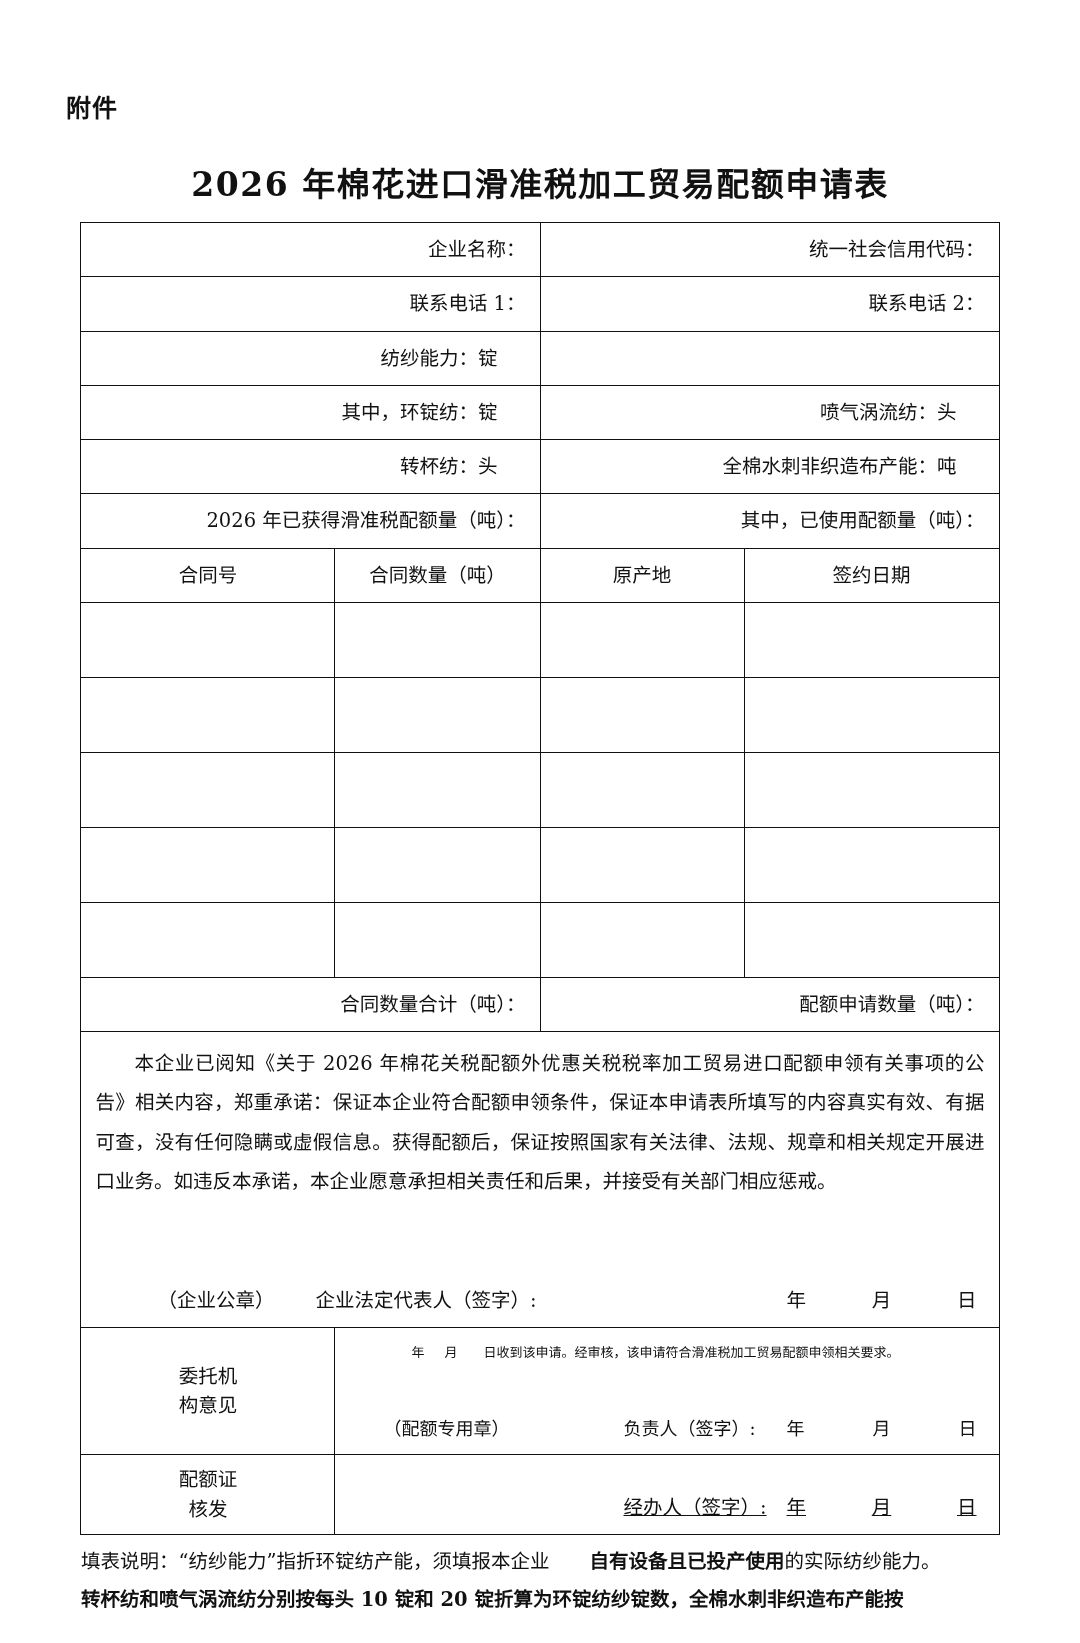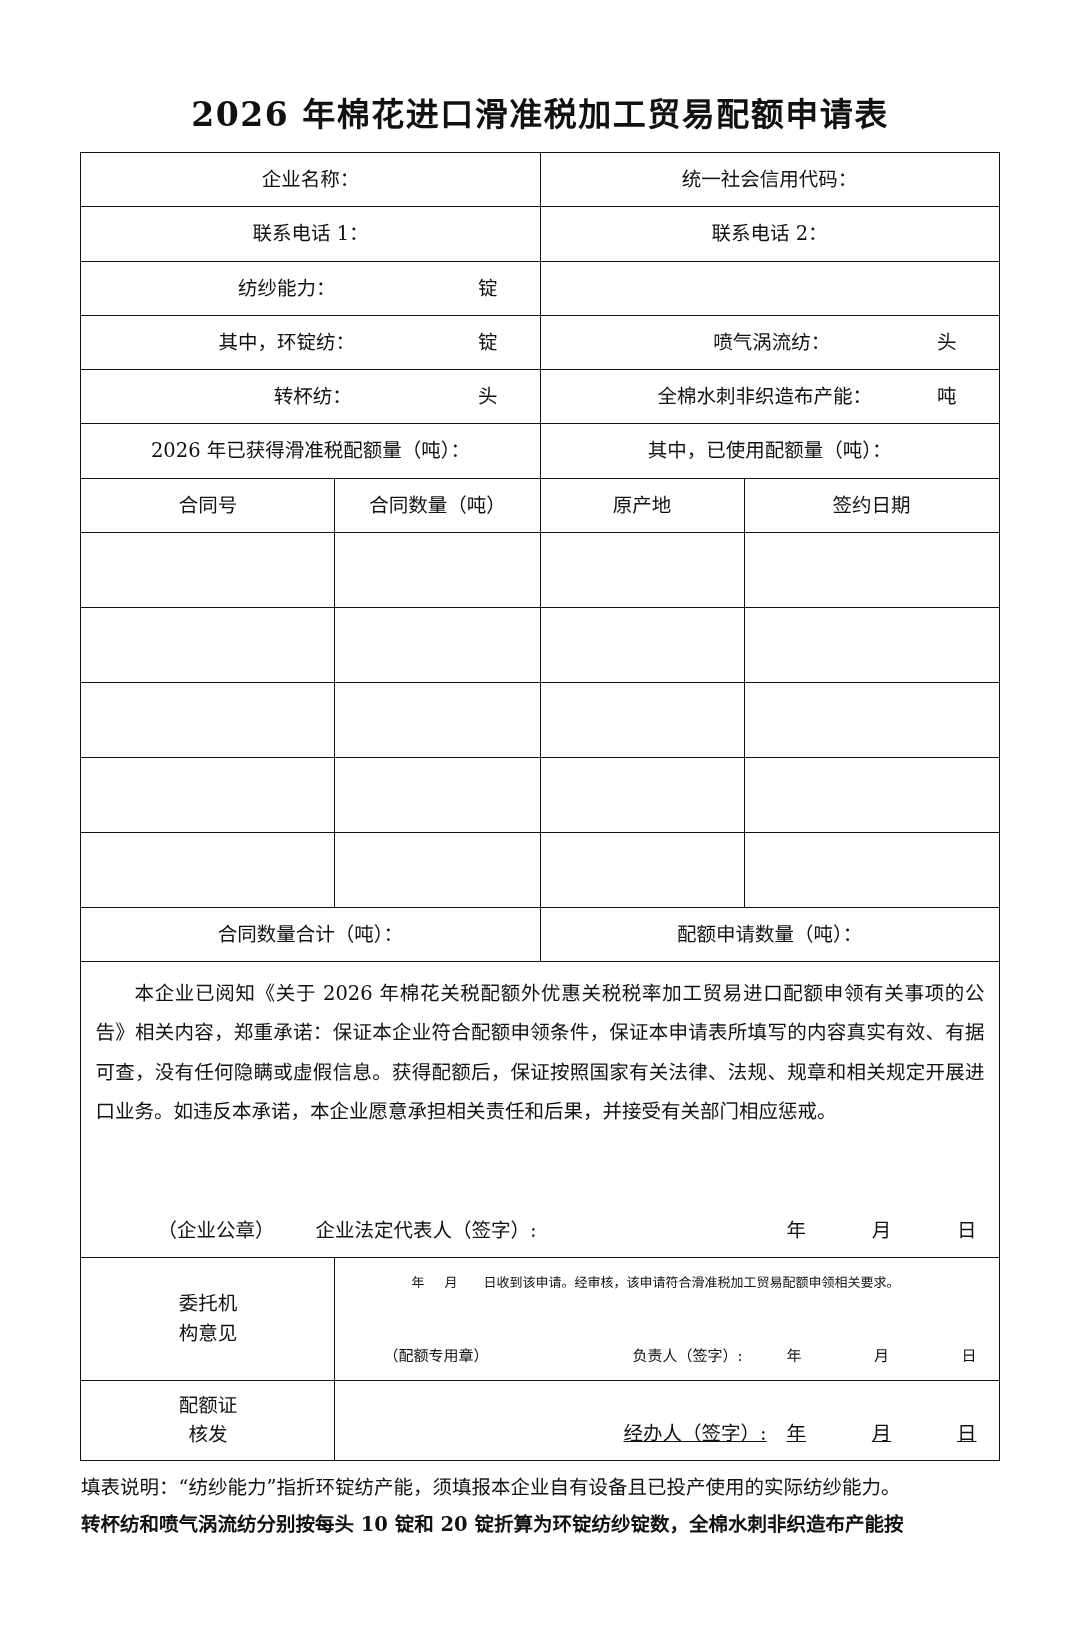--- a/index.html
+++ b/index.html
@@ -44,21 +44,21 @@
     margin: 0 auto;
   }
   table.form td {
     border: 1.5px solid #111111;
     font-size: 19.5px;
     line-height: 1.5;
     padding: 12px 14px;
     vertical-align: middle;
     font-family: "DejaVu Serif", "Liberation Serif", serif;
   }
-  .cell-label { text-align: center; }
+  .cell-label { text-align: right; }
   .row-h-std { height: 52px; }
   .unit-right {
     float: right;
     margin-right: 28px;
   }
   .indent-1 { padding-left: 52px !important; }
   .colhead {
     text-align: center;
     font-size: 20px;
   }
@@ -97,22 +97,21 @@
     line-height: 1.95;
     text-align: justify;
     margin: 0;
   }
   .agency-head .blank-y { padding: 0 20px 0 62px; }
   .agency-head .blank-m { padding: 0 26px 0 0; }
   .agency-sign {
     display: flex;
     align-items: center;
     margin-top: 50px;
-    font-size: 15px;
-    gap: 9px;
+    font-size: 18px;
   }
   .agency-sign .seal { width: 250px; padding-left: 34px; box-sizing: border-box; }
   .agency-sign .person { flex: 1; padding-left: 24px; }
   .agency-sign .date { width: 190px; display: flex; justify-content: space-between; padding-right: 8px; }
   .issue-body { padding: 16px 18px; vertical-align: middle; }
   .issue-row {
     display: flex;
     align-items: center;
     font-size: 19.5px;
     margin-top: 26px;
@@ -123,28 +122,29 @@
   .issue-row .date { width: 190px; display: flex; justify-content: space-between; padding-right: 8px; }
   .footnote {
     width: 918px;
     margin: 8px auto 0 auto;
     font-size: 19.5px;
     line-height: 1.92;
     text-align: justify;
   }
   .footnote .ln1 { display: block; }
   .footnote .ln2, .footnote .ln3 { display: block; font-weight: 700; }
-  .bold { font-weight: 400; }
+  .bold { font-weight: 700; margin-left: 40px; }
   .date-y, .date-m, .date-d { display: inline-block; }
 </style>
 </head>
 <body>
 
 <div class="page">
 
+  <div class="attachment-label">附件</div>
 
   <h1 class="doc-title">2026 年棉花进口滑准税加工贸易配额申请表</h1>
 
   <table class="form">
     <colgroup>
       <col style="width:254px">
       <col style="width:205px">
       <col style="width:204px">
       <col style="width:255px">
     </colgroup>

